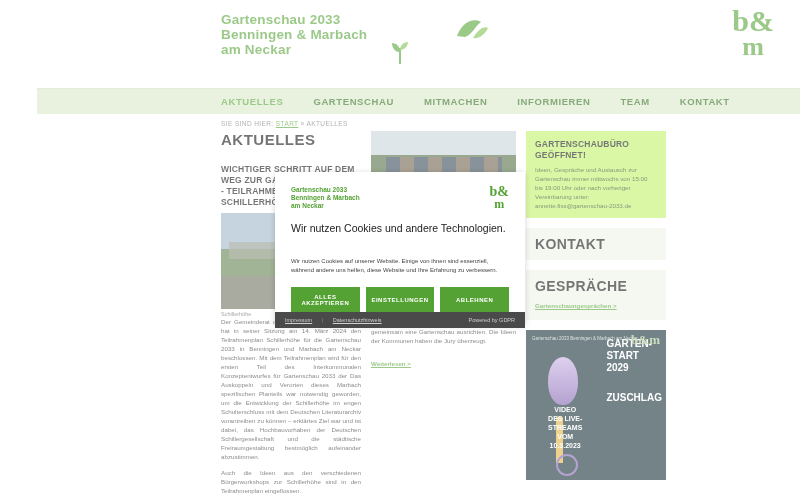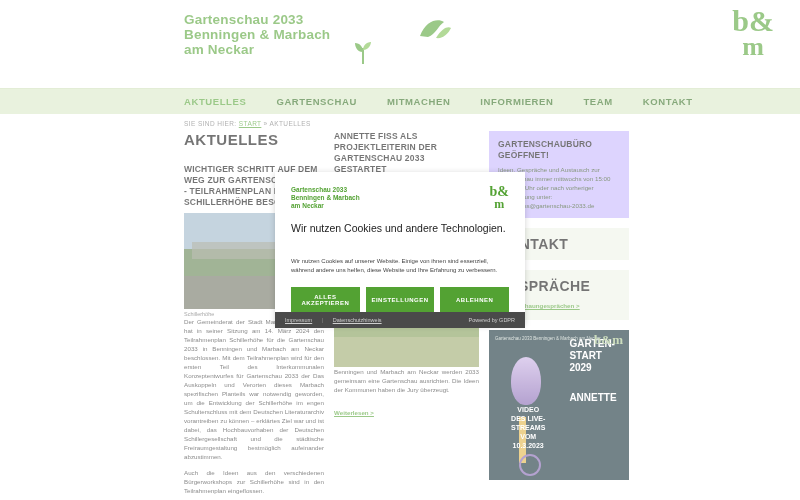--- a/index.html
+++ b/index.html
@@ -8,20 +8,21 @@
     width: 800px; height: 500px;
     overflow: hidden;
     background: #b3b3b3;
     font-family: "Liberation Sans", sans-serif;
   }
   .page {
     position: relative;
     width: 800px; height: 500px;
     background: #ffffff;
     overflow: hidden;
+    padding-left: 37px;
   }
   
   .header {
     position: relative;
     height: 88px;
     background: #ffffff;
     padding: 12px 24px 0 184px;
   }
   .site-title {
     color: #53a233;
@@ -133,21 +134,21 @@
     font-size: 6.2px;
     line-height: 9px;
     color: #333;
     text-align: justify;
   }
   .body-text p { margin: 0 0 7px 0; }
   .readmore {
     font-size: 6.2px; color:#53a233; font-weight:bold; text-decoration:underline;
   }
   .box-green {
-    background: #c4b5fd;
+    background: #bef264;
     padding: 8px 9px;
   }
   .box-green .card-title { margin-bottom:4px; }
   .box-text { font-size:6.2px; line-height:9px; color:#2d4a1d; }
   .box-plain { background:#eef3e7; padding:8px 9px; }
   .gartenschau-big {
     font-size: 14px; font-weight:bold; color:#111; letter-spacing:.4px;
   }
   .poster {
     height: 150px; background:#0f2a33; position:relative; overflow:hidden;
@@ -293,21 +294,20 @@
         <div class="body-text">
           <p>Der Gemeinderat der Stadt Marbach am Neckar hat in seiner Sitzung am 14. März 2024 den Teilrahmenplan Schillerhöhe für die Gartenschau 2033 in Benningen und Marbach am Neckar beschlossen. Mit dem Teilrahmenplan wird für den ersten Teil des Interkommunalen Konzeptentwurfes für Gartenschau 2033 der Das Auskoppeln und Verorten dieses Marbach spezifischen Planteils war notwendig geworden, um die Entwicklung der Schillerhöhe im engen Schulterschluss mit dem Deutschen Literaturarchiv vorantreiben zu können – erklärtes Ziel war und ist dabei, das Hochbauvorhaben der Deutschen Schillergesellschaft und die städtische Freiraumgestaltung bestmöglich aufeinander abzustimmen.</p>
           <p>Auch die Ideen aus den verschiedenen Bürgerworkshops zur Schillerhöhe sind in den Teilrahmenplan eingeflossen.</p>
 
         </div>
       </div>
     </div>
 
     <div class="col col-mid">
       <div>
-        <div class="card-title">ANNETTE FISS ALS PROJEKTLEITERIN DER GARTENSCHAU 2033 GESTARTET</div>
         <div class="card-img img-people"></div>
       </div>
 
       <div>
         <div class="card-title">MINISTERIUM ERTEILT DEN ZUSCHLAG FÜR 2033</div>
         <div class="card-img img-field"></div>
         <div class="body-text">
           <p>Benningen und Marbach am Neckar werden 2033 gemeinsam eine Gartenschau ausrichten. Die Ideen der Kommunen haben die Jury überzeugt.</p>
         </div>
         <a class="readmore" href="#">Weiterlesen &gt;</a>
@@ -342,21 +342,21 @@
               <div>STREAMS</div>
               <div>VOM</div>
               <div>10.3.2023</div>
             </div>
             <div class="circle"></div>
           </div>
           <div class="right">
             <div class="rtitle">GARTEN-</div>
             <div class="rtitle">START</div>
             <div class="rtitle">2029</div>
-            <div class="rsub">ANNETTE</div>
+            <div class="rsub">ZUSCHLAG</div>
           </div>
         </div>
       </div>
     </div>
   </div>
 
   <div class="scrim"></div>
 
   <div class="cookie">
     <div class="cookie-head">

